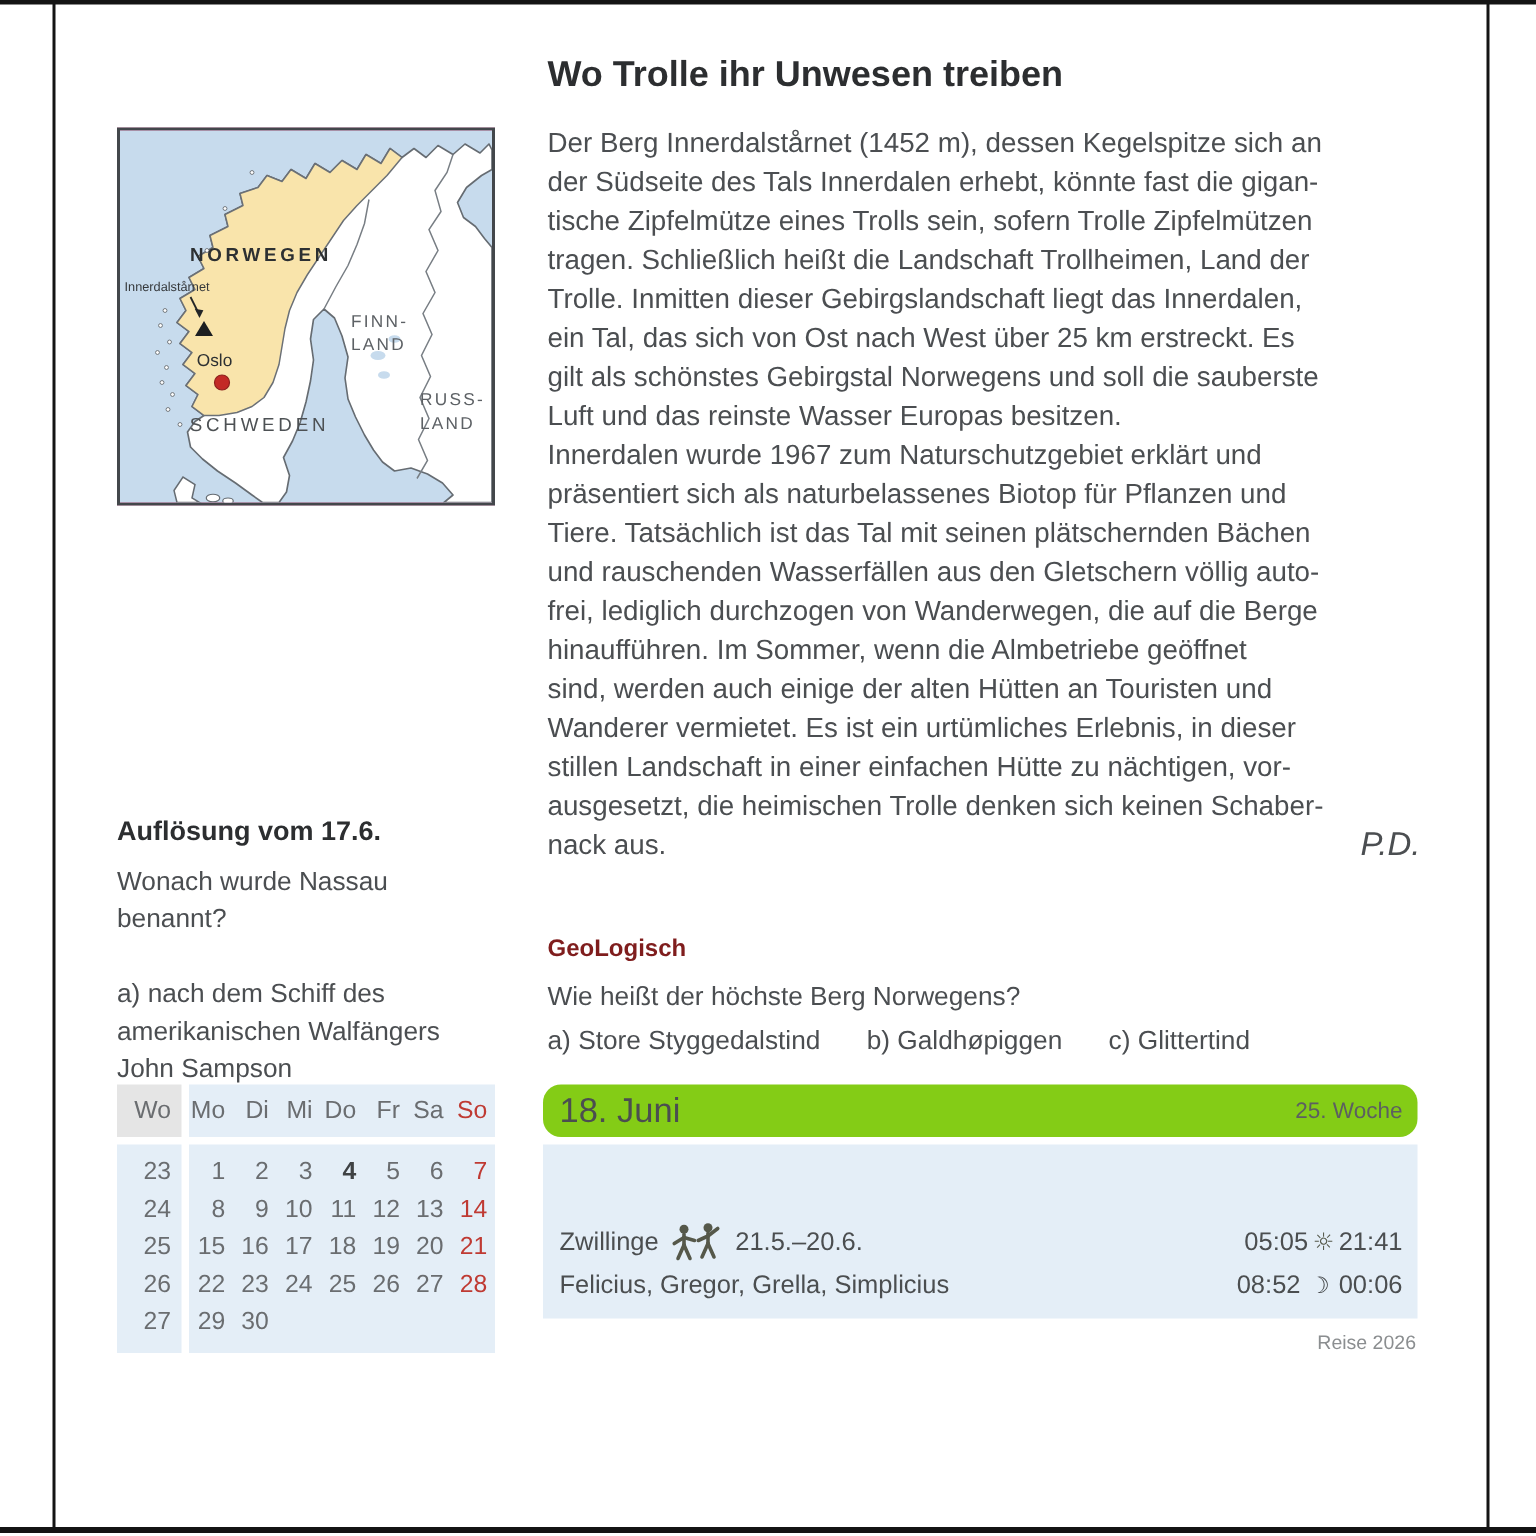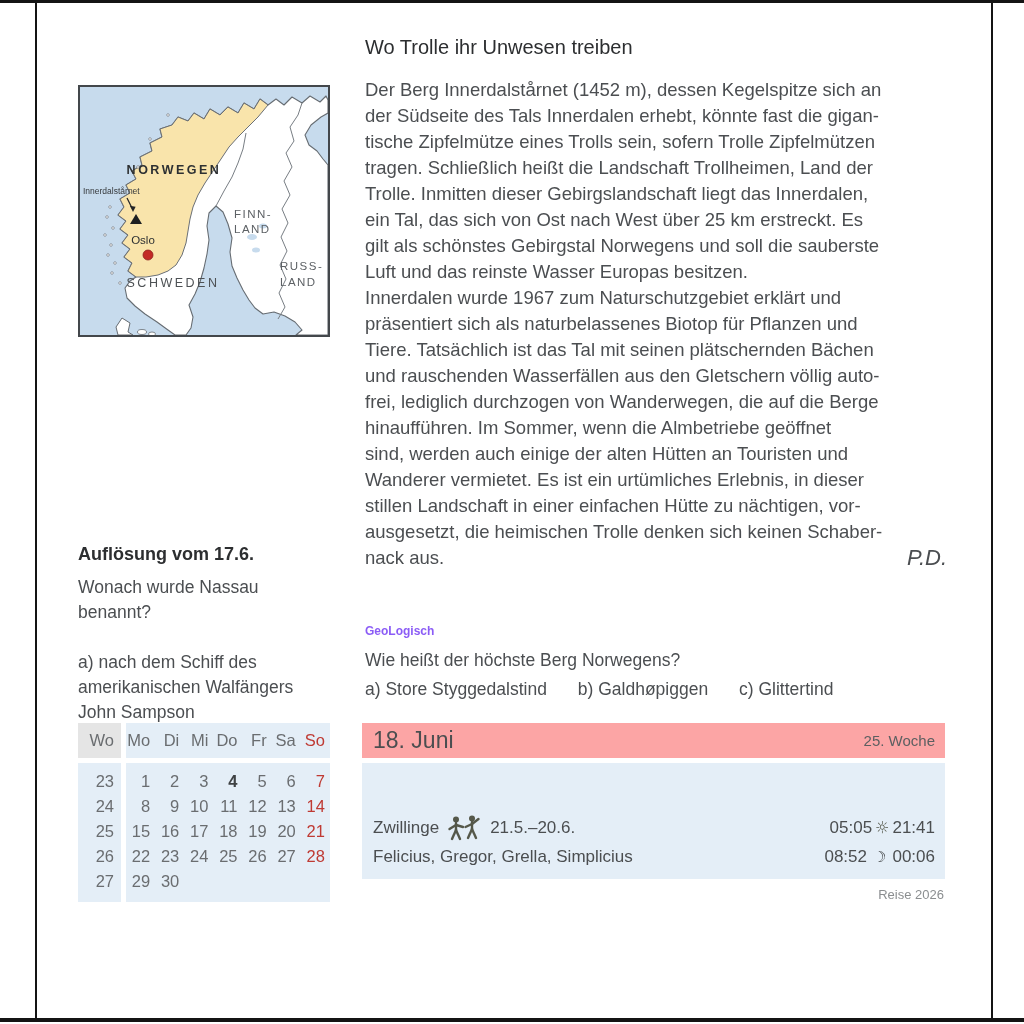--- a/index.html
+++ b/index.html
@@ -11,34 +11,34 @@
   .frame-bottom { position:absolute; left:0; top:1018px; width:1024px; height:4px; background:#141414; }
   .frame-left   { position:absolute; left:35px; top:0; width:2px; height:1022px; background:#141414; }
   .frame-right  { position:absolute; left:991px; top:0; width:2px; height:1022px; background:#141414; }
 
   
   .map-box { position:absolute; left:78px; top:85px; width:252px; height:252px; border:2px solid #43474b; background:#f9a8d4; }
   .map-box svg { display:block; }
 
   
   .article { position:absolute; left:365px; top:36px; width:585px; }
-  .article h1 { font-size:20px; font-weight:normal; color:#2c2e30; margin-bottom:18px; }
+  .article h1 { font-size:24px; font-weight:bold; color:#2c2e30; margin-bottom:18px; }
   .para { font-size:18.5px; line-height:26px; white-space:pre-line; color:#4b4e51; }
   .p2wrap { position:relative; }
   .author { position:absolute; right:3px; bottom:0; font-style:italic; font-size:22px; color:#4b4e51; }
 
   
   .solution { position:absolute; left:78px; top:544px; width:272px; }
   .solution h2 { font-size:18px; font-weight:bold; color:#2c2e30; margin-bottom:10px; }
   .sol-text { font-size:17.5px; line-height:25px; white-space:pre-line; }
   .sol-text + .sol-text { margin-top:25px; }
 
   
   .quiz { position:absolute; left:365px; top:624px; width:585px; }
-  .quiz h2 { font-size:12px; font-weight:bold; color:#8b5cf6; margin-bottom:9px; }
+  .quiz h2 { font-size:16px; font-weight:bold; color:#7f1d1d; margin-bottom:9px; }
   .quiz .q { font-size:17.5px; line-height:26px; margin-bottom:3px; }
   .quiz .opts { font-size:17.5px; line-height:26px; }
   .quiz .opts span { margin-right:26px; }
 
   
   .minical { position:absolute; left:78px; top:723px; width:252px; font-size:16.5px; color:#6a6d70; }
   .cal-head { display:flex; height:35px; margin-bottom:5px; }
   .cal-weeks-h { width:43px; background:#e5e5e5; line-height:35px; text-align:right; padding-right:7px; margin-right:5px; }
   .cal-days-h { width:204px; background:#e4eef7; display:flex; }
   .cal-days-h span { width:29.14px; line-height:35px; text-align:right; padding-right:5px; }
@@ -46,21 +46,21 @@
   .cal-weeks { width:43px; background:#e4eef7; padding:6px 0 8px; margin-right:5px; }
   .cal-week { line-height:25px; text-align:right; padding-right:7px; }
   .cal-days { width:204px; background:#e4eef7; padding:6px 0 8px; }
   .cal-row { display:flex; }
   .cal-cell { width:29.14px; line-height:25px; text-align:right; padding-right:5px; }
   .sun { color:#bf3a33; }
   .boldday { color:#3f4244; font-weight:bold; }
 
   
   .daypanel { position:absolute; left:362px; top:723px; width:583px; }
-  .day-head { background:#fca5a5; height:35px; display:flex; justify-content:space-between; align-items:center; padding:0 10px 0 11px; margin-bottom:5px; }
+  .day-head { background:#84cc16; height:35px; display:flex; justify-content:space-between; align-items:center; padding:0 10px 0 11px; margin-bottom:5px;border-radius:12px; }
   .day-date { font-size:23px; color:#4b4e50; }
   .day-week { font-size:15px; color:#5c5f61; }
   .day-main { background:#e4eef7; height:116px; display:flex; flex-direction:column; justify-content:flex-end; padding:0 10px 8px 11px; }
   .day-row { display:flex; justify-content:space-between; align-items:center; height:29px; font-size:17px; color:#4b4e50; }
   .day-left { display:flex; align-items:center; }
   .zodiac-icon { margin:0 8px 0 7px; }
   .times { display:flex; align-items:center; }
   .icon-glyph { font-family:"DejaVu Sans", sans-serif; font-size:16px; color:#55584a; margin:0 3px; }
   .moon-glyph { font-size:15px; color:#3f4244; margin:0 6px; }
   .edition { position:absolute; right:1px; top:164px; font-size:13px; color:#8b8e90; }

